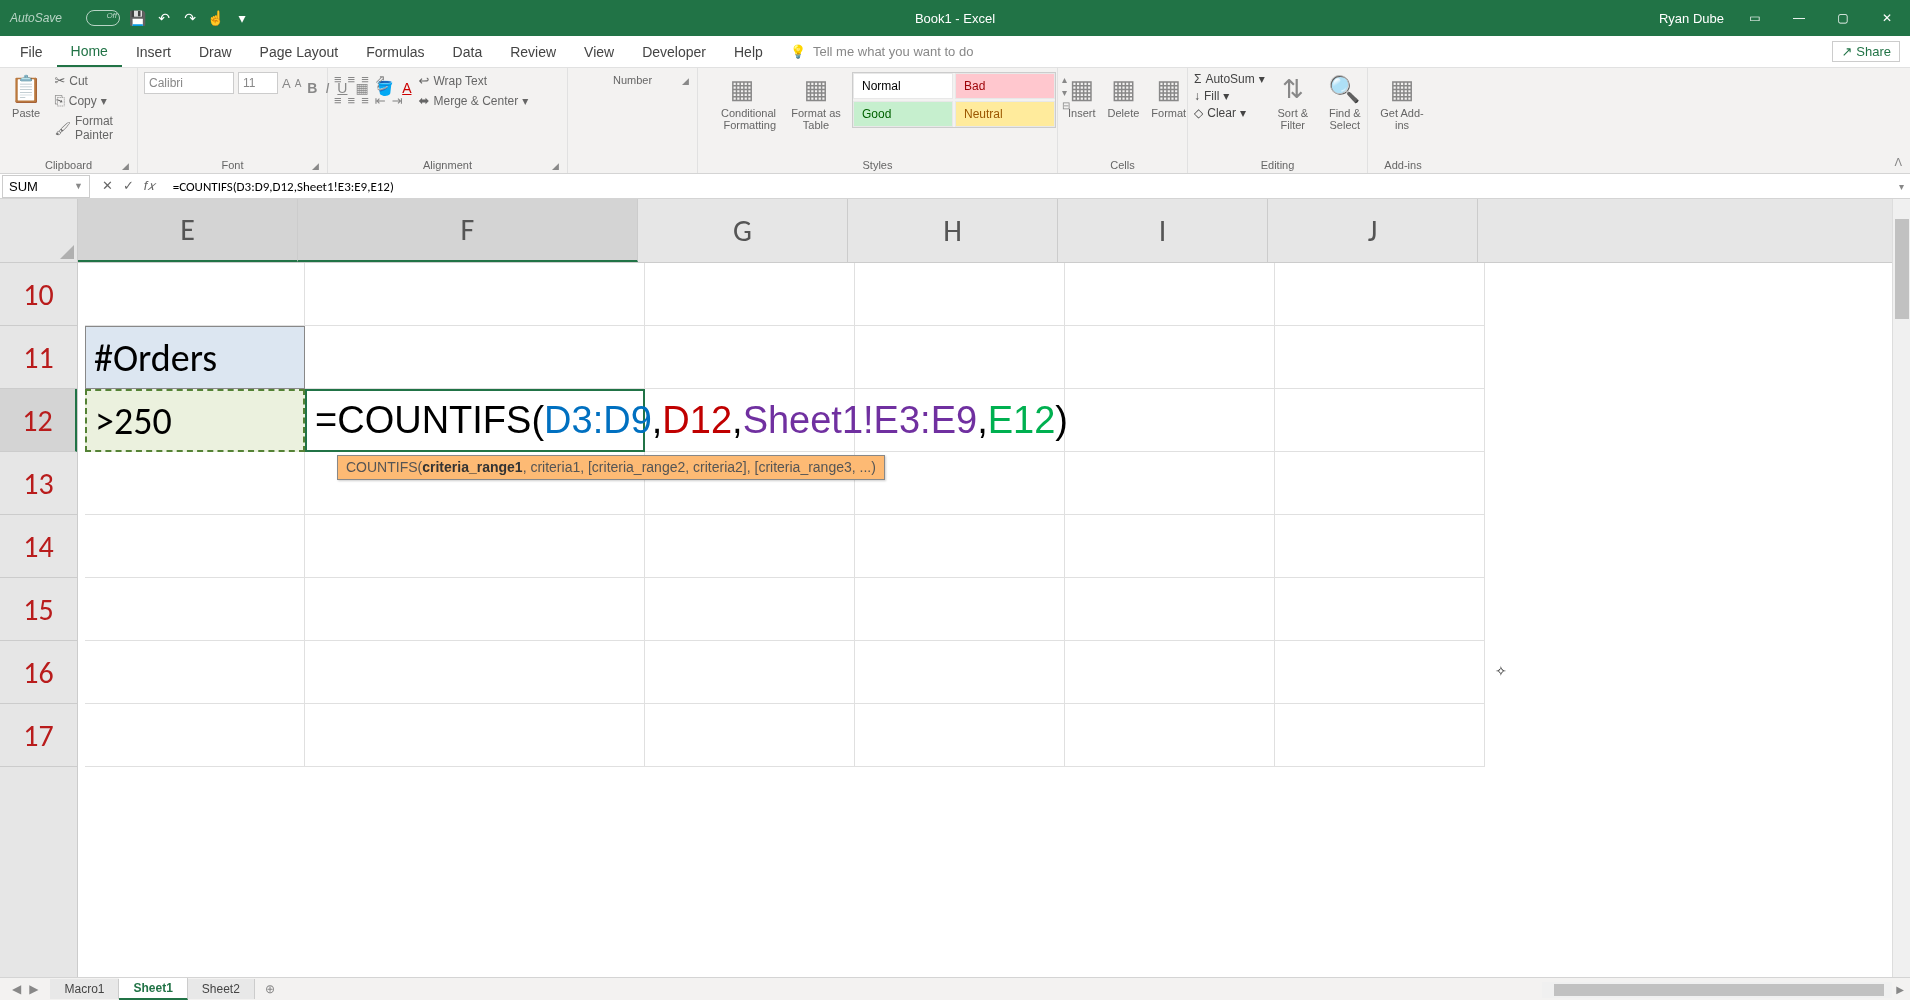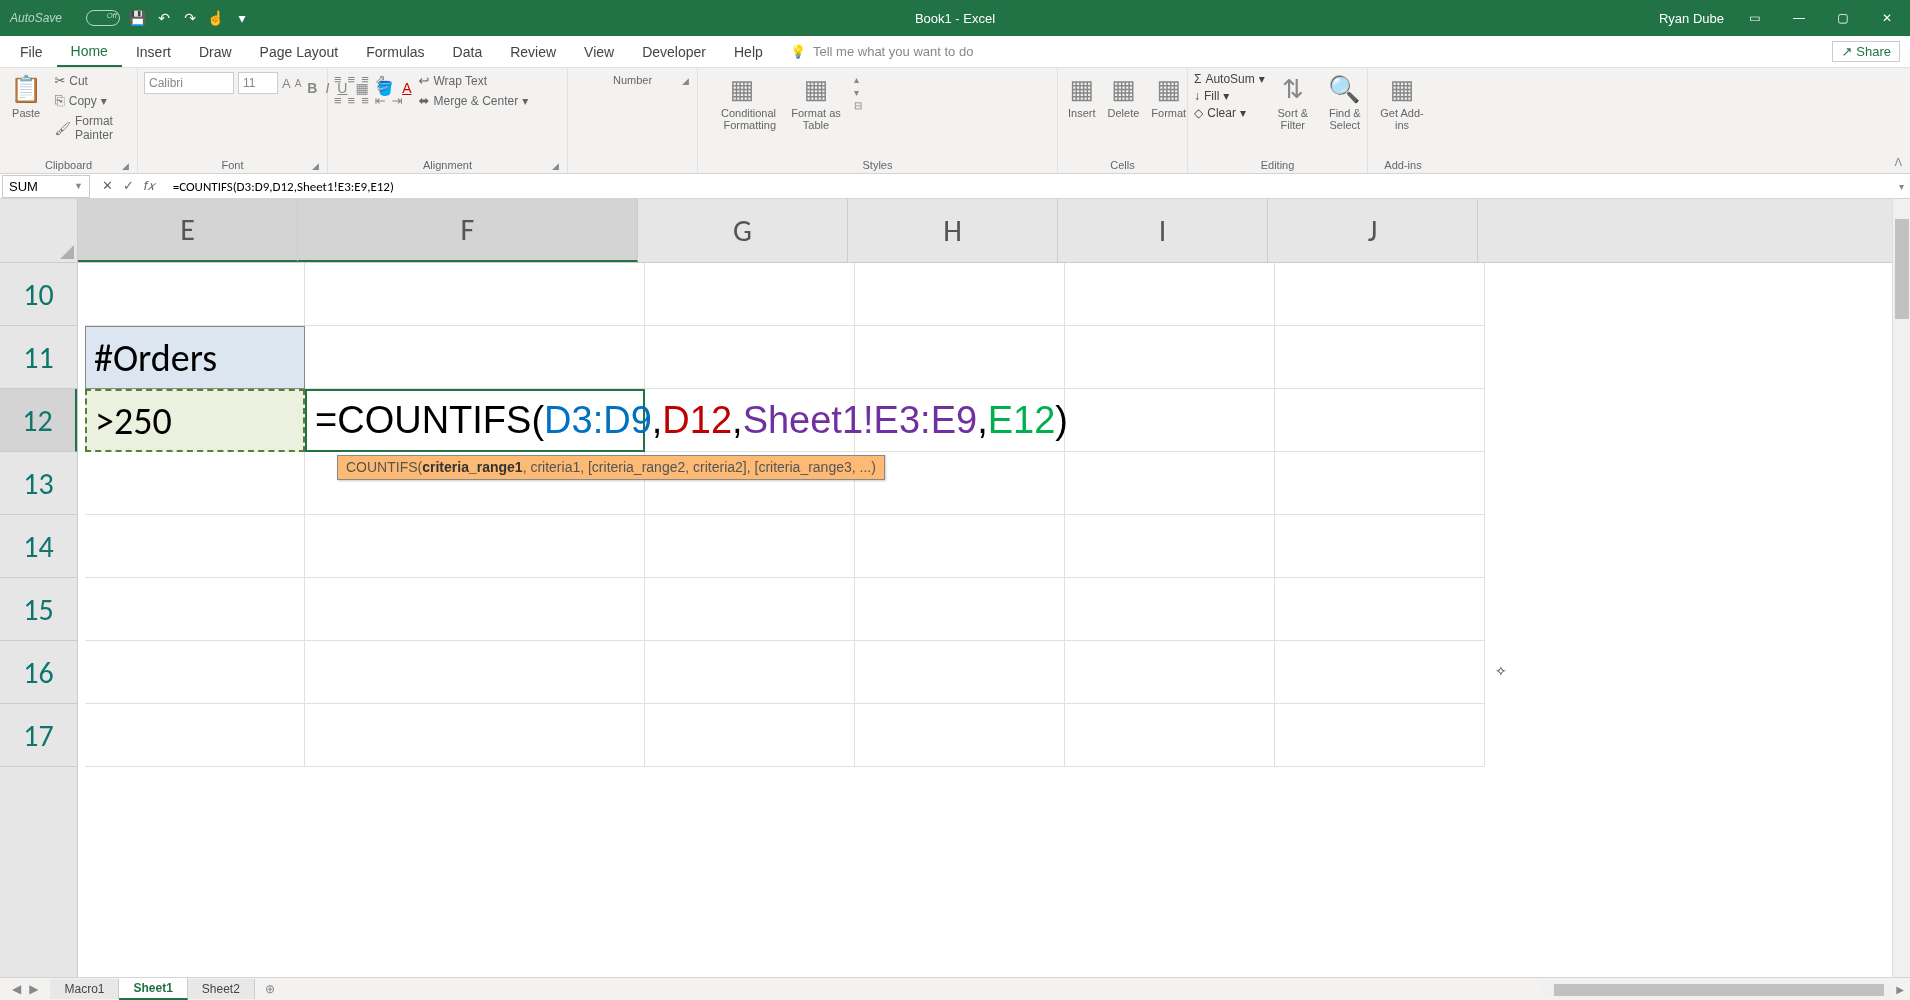--- a/index.html
+++ b/index.html
@@ -51,21 +51,21 @@
 .fb-input { flex: 1; padding: 0 6px; font-family: Calibri, sans-serif; }
 
 
 .grid-area { position: relative; height: 778px; overflow: hidden; background: #fff; }
 .corner { position: absolute; left: 0; top: 0; width: 78px; height: 64px; background: #e6e6e6; border-right: 1px solid #ccc; border-bottom: 1px solid #ccc; }
 .corner::after { content: ''; position: absolute; right: 3px; bottom: 3px; border-left: 14px solid transparent; border-bottom: 14px solid #b0b0b0; }
 .col-headers { position: absolute; left: 78px; top: 0; right: 18px; height: 64px; display: flex; background: #e6e6e6; border-bottom: 1px solid #ccc; }
 .col-h { border-right: 1px solid #ccc; display: flex; align-items: center; justify-content: center; font-size: 30px; color: #555; font-family: Calibri, sans-serif; }
 .col-h.active { background: #d4d4d4; border-bottom: 2px solid #217346; }
 .row-headers { position: absolute; left: 0; top: 64px; width: 78px; bottom: 0; background: #e6e6e6; border-right: 1px solid #ccc; }
-.row-h { border-bottom: 1px solid #ccc; display: flex; align-items: center; justify-content: center; font-size: 30px; color: #0f766e; height: 63px; font-family: Calibri, sans-serif; }
+.row-h { border-bottom: 1px solid #ccc; display: flex; align-items: center; justify-content: center; font-size: 30px; color: #b91c1c; height: 63px; font-family: Calibri, sans-serif; }
 .row-h.active { background: #d4d4d4; border-right: 2px solid #217346; }
 .cells { position: absolute; left: 78px; top: 64px; right: 18px; bottom: 0; margin-left: 7px; }
 .cell { position: absolute; border-right: 1px solid #e0e0e0; border-bottom: 1px solid #e0e0e0; font-family: Calibri, sans-serif; font-size: 38px; display: flex; align-items: center; padding: 0 8px; white-space: nowrap; overflow: visible; }
 .vscroll { position: absolute; right: 0; top: 0; width: 18px; bottom: 0; background: #f0f0f0; border-left: 1px solid #ddd; }
 .vscroll-thumb { position: absolute; top: 20px; width: 14px; left: 2px; height: 100px; background: #c1c1c1; }
 
 
 .sheet-tabs { height: 23px; background: #f3f2f1; border-top: 1px solid #d4d4d4; display: flex; align-items: center; font-size: 12px; position: relative; }
 .sheet-nav { display: flex; gap: 8px; padding: 0 12px; color: #888; }
 .sheet-tab { padding: 3px 14px; border-right: 1px solid #ccc; background: #e8e8e8; color: #444; }
@@ -211,20 +211,26 @@
   <div class="ribbon-group" style="width:360px">
     <div class="ribbon-group-body">
       <div class="ribbon-btn-lg">
           <span class="icon">▦</span>
           <span style="width:68px;text-align:right">Conditional Formatting</span>
         </div>
       <div class="ribbon-btn-lg">
           <span class="icon">▦</span>
           <span style="width:56px;text-align:center">Format as Table</span>
         </div>
+      <div class="style-grid">
+        <div class="style-cell" style="background:#fff">Normal</div>
+        <div class="style-cell" style="background:#ffc7ce;color:#9c0006">Bad</div>
+        <div class="style-cell" style="background:#c6efce;color:#006100">Good</div>
+        <div class="style-cell" style="background:#ffeb9c;color:#9c5700">Neutral</div>
+      </div>
       <div style="display:flex;flex-direction:column;gap:2px;color:#888;font-size:10px;padding:2px">
         <span>▴</span>
         <span>▾</span>
         <span>⊟</span>
       </div>
     </div>
     <div class="ribbon-group-label">Styles</div>
   </div>
 
   <div class="ribbon-group" style="width:130px">

